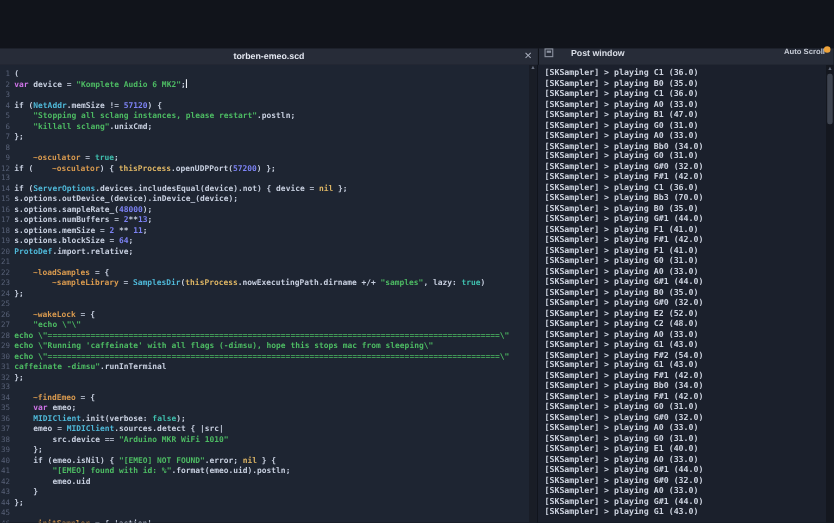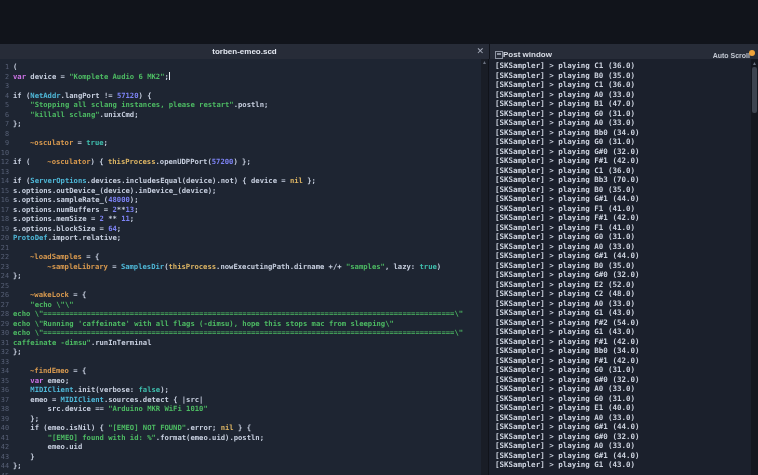--- a/index.html
+++ b/index.html
@@ -7,21 +7,21 @@
               font-family:"Liberation Sans", sans-serif; }
 
   
   .top-row { display:flex; height:15px;margin-top:44px; }
   .tab-bar { width:489px; background:#272c38; position:relative;
              display:flex; align-items:center; justify-content:center; }
   .tab-title { font-size:8px; font-weight:bold; color:#e3e7f0; }
   .tab-close { position:absolute; right:5px; top:1px; color:#a7adbb; font-size:9px;
                line-height:13px; cursor:default; }
   .post-head { flex:1; background:#272c38; border-left:1px solid #10131a;
-               display:flex; align-items:flex-end; gap:0; padding:0 5px; }
+               display:flex; align-items:flex-start; gap:16px; padding:0 5px; }
   .post-head-icon { width:8px; height:8px; border:1px solid #8d93a1; position:relative; }
   .post-head-icon::after { content:""; position:absolute; left:1px; top:1px; right:1px;
                border-top:2px solid #8d93a1; }
   .post-title { font-size:8px; font-weight:bold; color:#d9dde6; }
   .post-head-spacer { flex:1; }
   .autoscroll { position:relative; font-size:7px; font-weight:bold; color:#c3c8d2;
                 padding-right:3px; }
   .autoscroll .dot { position:absolute; right:-2px; top:-2px; width:6px; height:6px;
                 border-radius:50%; }
 
@@ -98,27 +98,26 @@
     </span>
   </div>
 </div>
 
 <div class="main-row">
   <div class="editor-pane">
     <div class="code-scroll" id="code-lines">
         <div class="code-line"><span class="gutter">1</span><span class="code-text"><span class="tok-p">(</span></span></div>
         <div class="code-line"><span class="gutter">2</span><span class="code-text"><span class="tok-k">var</span><span class="tok-p"> device = </span><span class="tok-s">"Komplete Audio 6 MK2"</span><span class="tok-p">;</span></span><span class="caret"></span></div>
         <div class="code-line"><span class="gutter">3</span><span class="code-text"></span></div>
-        <div class="code-line"><span class="gutter">4</span><span class="code-text"><span class="tok-p">if (</span><span class="tok-c">NetAddr</span><span class="tok-p">.langPort != </span><span class="tok-n">57120</span><span class="tok-p">) {</span></span></div>
+        <div class="code-line"><span class="gutter">4</span><span class="code-text"><span class="tok-p">if (</span><span class="tok-c">NetAddr</span><span class="tok-p">.memSize != </span><span class="tok-n">57120</span><span class="tok-p">) {</span></span></div>
         <div class="code-line"><span class="gutter">5</span><span class="code-text"><span class="tok-p">    </span><span class="tok-s">"Stopping all sclang instances, please restart"</span><span class="tok-p">.postln;</span></span></div>
         <div class="code-line"><span class="gutter">6</span><span class="code-text"><span class="tok-p">    </span><span class="tok-s">"killall sclang"</span><span class="tok-p">.unixCmd;</span></span></div>
         <div class="code-line"><span class="gutter">7</span><span class="code-text"><span class="tok-p">};</span></span></div>
         <div class="code-line"><span class="gutter">8</span><span class="code-text"></span></div>
         <div class="code-line"><span class="gutter">9</span><span class="code-text"><span class="tok-e">~osculator</span><span class="tok-p"> = </span><span class="tok-t">true</span><span class="tok-p">;</span></span></div>
-        <div class="code-line"><span class="gutter">10</span><span class="code-text"></span></div>
         <div class="code-line"><span class="gutter">12</span><span class="code-text"><span class="tok-p">if (</span><span class="tok-e">~osculator</span><span class="tok-p">) { </span><span class="tok-y">thisProcess</span><span class="tok-p">.openUDPPort(</span><span class="tok-n">57200</span><span class="tok-p">) };</span></span></div>
         <div class="code-line"><span class="gutter">13</span><span class="code-text"></span></div>
         <div class="code-line"><span class="gutter">14</span><span class="code-text"><span class="tok-p">if (</span><span class="tok-c">ServerOptions</span><span class="tok-p">.devices.includesEqual(device).not) { device = </span><span class="tok-y">nil</span><span class="tok-p"> };</span></span></div>
         <div class="code-line"><span class="gutter">15</span><span class="code-text"><span class="tok-p">s.options.outDevice_(device).inDevice_(device);</span></span></div>
         <div class="code-line"><span class="gutter">16</span><span class="code-text"><span class="tok-p">s.options.sampleRate_(</span><span class="tok-n">48000</span><span class="tok-p">);</span></span></div>
         <div class="code-line"><span class="gutter">17</span><span class="code-text"><span class="tok-p">s.options.numBuffers = </span><span class="tok-n">2</span><span class="tok-p">**</span><span class="tok-n">13</span><span class="tok-p">;</span></span></div>
         <div class="code-line"><span class="gutter">18</span><span class="code-text"><span class="tok-p">s.options.memSize = </span><span class="tok-n">2</span><span class="tok-p"> ** </span><span class="tok-n">11</span><span class="tok-p">;</span></span></div>
         <div class="code-line"><span class="gutter">19</span><span class="code-text"><span class="tok-p">s.options.blockSize = </span><span class="tok-n">64</span><span class="tok-p">;</span></span></div>
         <div class="code-line"><span class="gutter">20</span><span class="code-text"><span class="tok-c">ProtoDef</span><span class="tok-p">.import.relative;</span></span></div>
         <div class="code-line"><span class="gutter">21</span><span class="code-text"></span></div>

